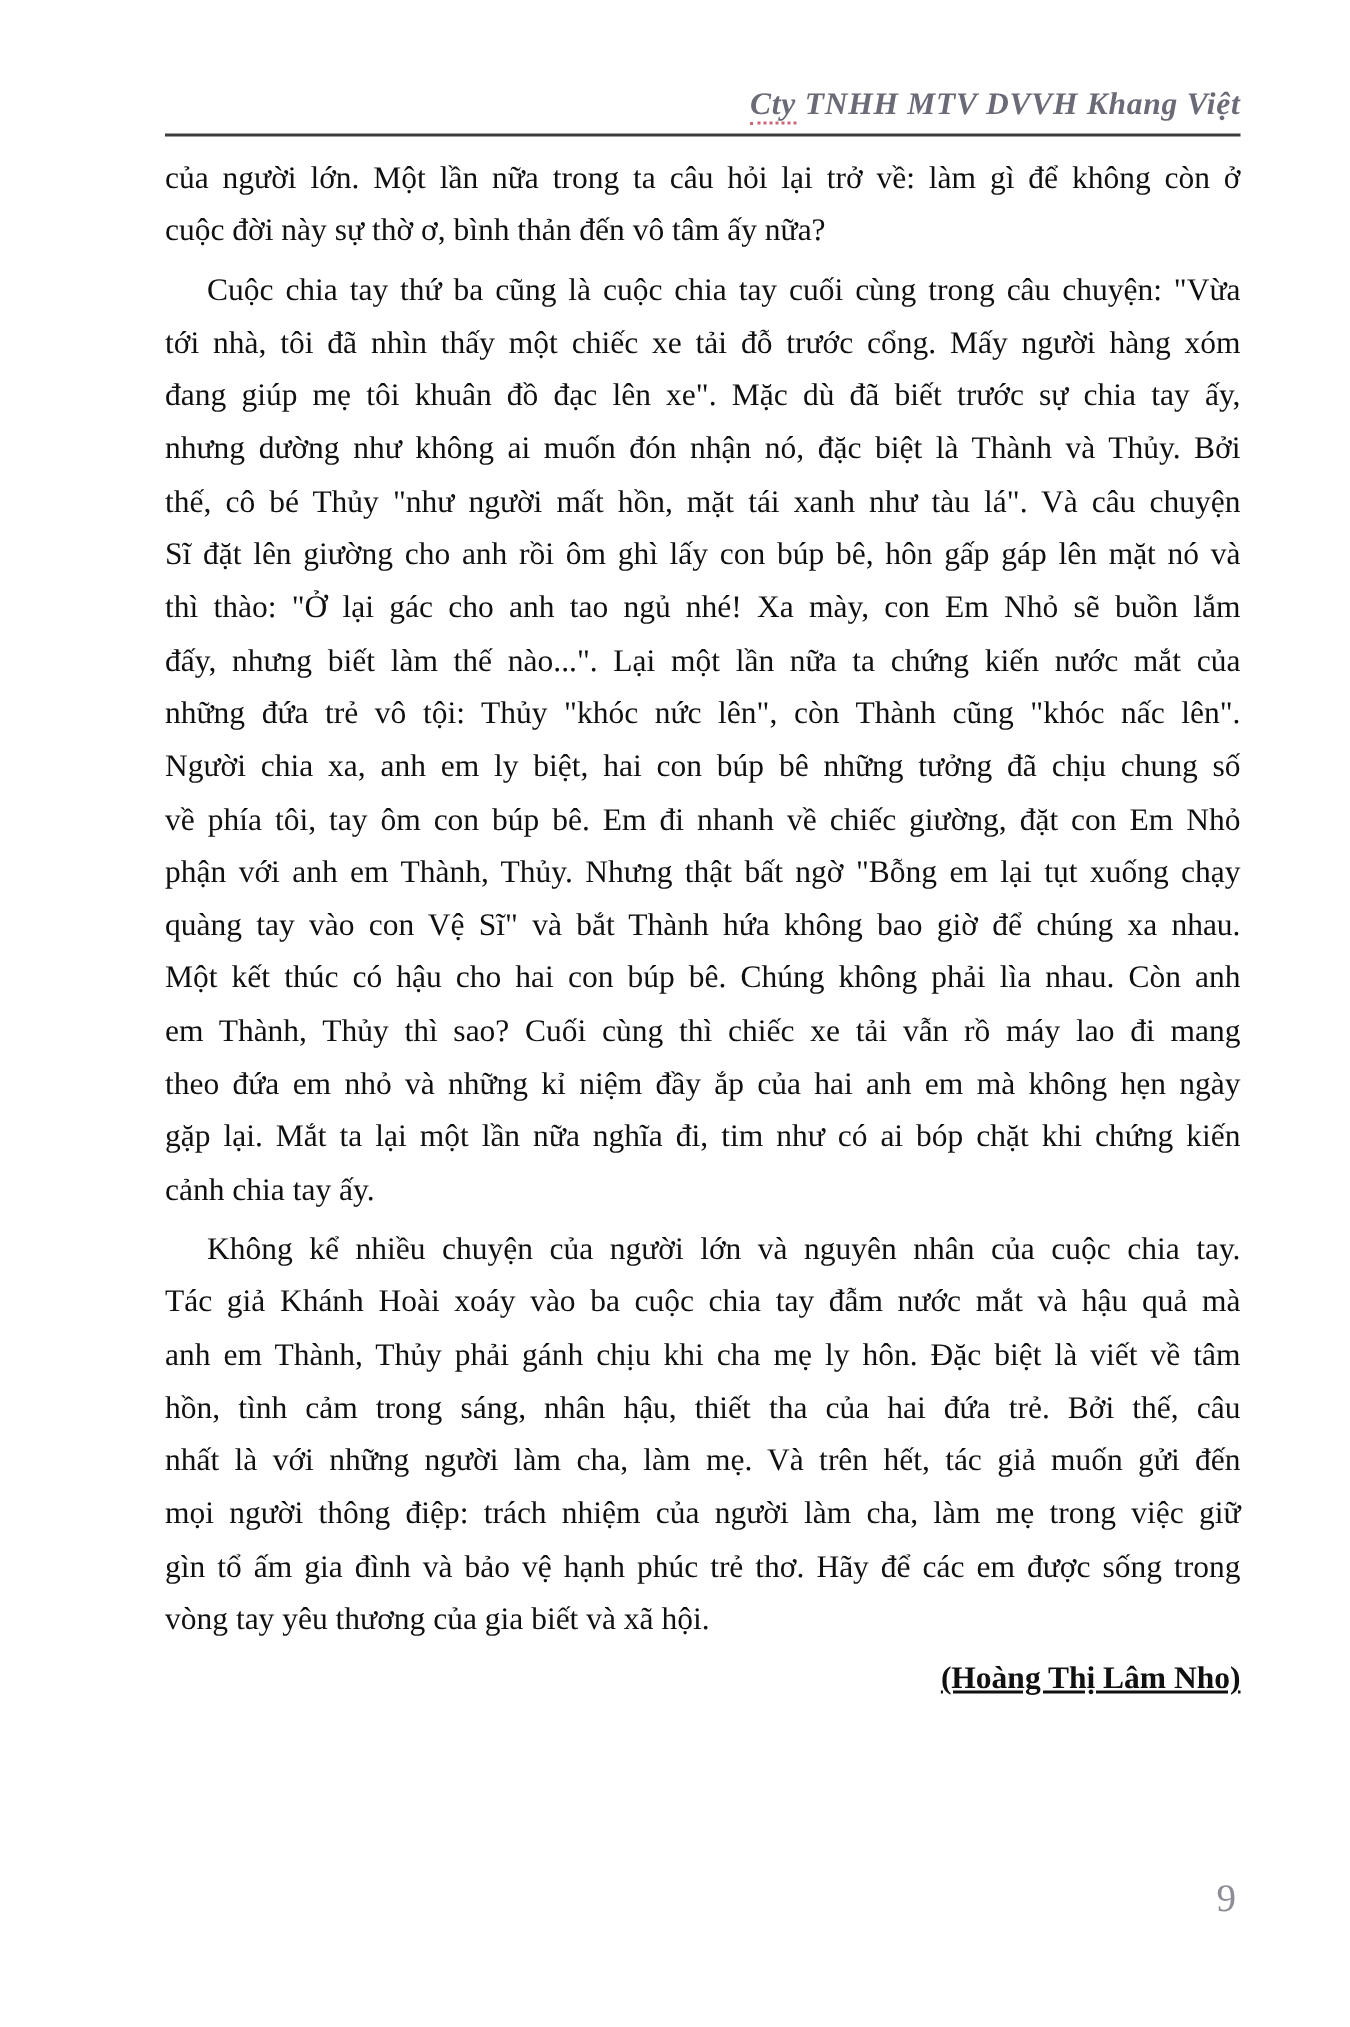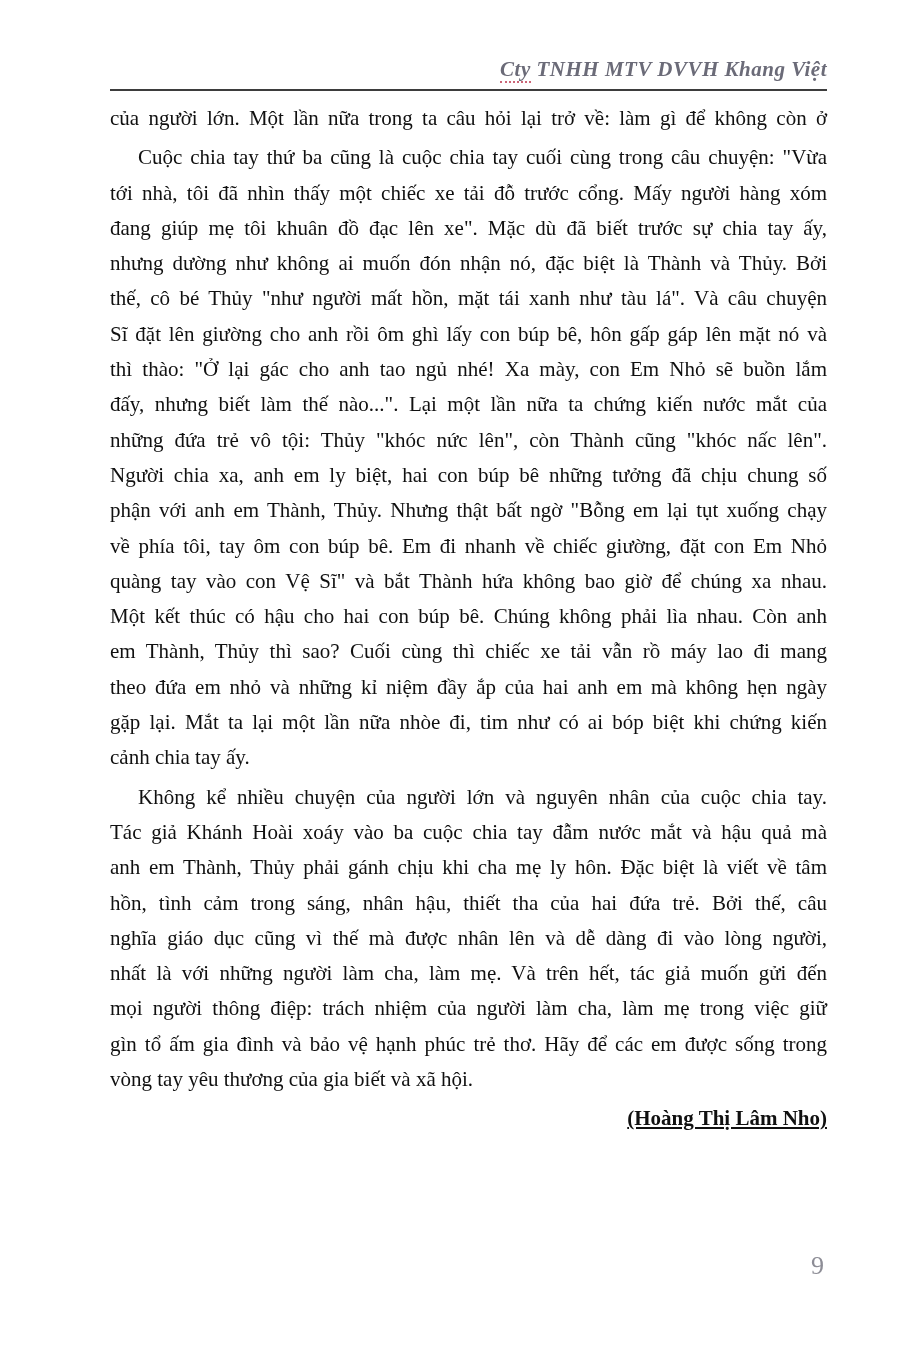--- a/index.html
+++ b/index.html
@@ -76,47 +76,47 @@
 
   <div class="header">
     <div class="header-text">
       <span class="spellcheck-underline">Cty</span><span> TNHH MTV DVVH Khang Việt</span>
     </div>
   </div>
 
   <div class="body-text">
       <div class="para">
         <div class="line just">của người lớn. Một lần nữa trong ta câu hỏi lại trở về: làm gì để không còn ở</div>
+        <div class="line">cuộc đời này sự thờ ơ, bình thản đến vô tâm ấy nữa?</div>
       </div>
       <div class="para">
         <div class="line just indent">Cuộc chia tay thứ ba cũng là cuộc chia tay cuối cùng trong câu chuyện: "Vừa</div>
         <div class="line just">tới nhà, tôi đã nhìn thấy một chiếc xe tải đỗ trước cổng. Mấy người hàng xóm</div>
         <div class="line just">đang giúp mẹ tôi khuân đồ đạc lên xe". Mặc dù đã biết trước sự chia tay ấy,</div>
         <div class="line just">nhưng dường như không ai muốn đón nhận nó, đặc biệt là Thành và Thủy. Bởi</div>
         <div class="line just">thế, cô bé Thủy "như người mất hồn, mặt tái xanh như tàu lá". Và câu chuyện</div>
         <div class="line just">Sĩ đặt lên giường cho anh rồi ôm ghì lấy con búp bê, hôn gấp gáp lên mặt nó và</div>
         <div class="line just">thì thào: "Ở lại gác cho anh tao ngủ nhé! Xa mày, con Em Nhỏ sẽ buồn lắm</div>
         <div class="line just">đấy, nhưng biết làm thế nào...". Lại một lần nữa ta chứng kiến nước mắt của</div>
         <div class="line just">những đứa trẻ vô tội: Thủy "khóc nức lên", còn Thành cũng "khóc nấc lên".</div>
         <div class="line just">Người chia xa, anh em ly biệt, hai con búp bê những tưởng đã chịu chung số</div>
+        <div class="line just">về phía tôi, tay ôm con búp bê. Em đi nhanh về chiếc giường, đặt con Em Nhỏ</div>
         <div class="line just">phận với anh em Thành, Thủy. Nhưng thật bất ngờ "Bỗng em lại tụt xuống chạy</div>
-        <div class="line just">về phía tôi, tay ôm con búp bê. Em đi nhanh về chiếc giường, đặt con Em Nhỏ</div>
         <div class="line just">quàng tay vào con Vệ Sĩ" và bắt Thành hứa không bao giờ để chúng xa nhau.</div>
         <div class="line just">Một kết thúc có hậu cho hai con búp bê. Chúng không phải lìa nhau. Còn anh</div>
         <div class="line just">em Thành, Thủy thì sao? Cuối cùng thì chiếc xe tải vẫn rồ máy lao đi mang</div>
         <div class="line just">theo đứa em nhỏ và những kỉ niệm đầy ắp của hai anh em mà không hẹn ngày</div>
-        <div class="line just">gặp lại. Mắt ta lại  một lần nữa nhòe đi, tim như có ai bóp biệt khi chứng kiến</div>
+        <div class="line just">gặp lại. Mắt ta lại  một lần nữa nghĩa đi, tim như có ai bóp chặt khi chứng kiến</div>
         <div class="line">cảnh chia tay ấy.</div>
       </div>
       <div class="para">
         <div class="line just indent">Không kể nhiều chuyện của người lớn và nguyên nhân của cuộc chia tay.</div>
         <div class="line just">Tác giả Khánh Hoài xoáy vào ba cuộc chia tay đẫm nước mắt và  hậu quả mà</div>
         <div class="line just">anh em Thành, Thủy phải gánh chịu khi cha mẹ ly hôn. Đặc biệt là viết về tâm</div>
         <div class="line just">hồn, tình cảm trong sáng, nhân hậu, thiết tha của hai đứa trẻ. Bởi thế, câu</div>
-        <div class="line just">nghĩa giáo dục cũng vì thế mà được nhân lên và dễ dàng đi vào lòng người,</div>
         <div class="line just">nhất là với những người làm cha, làm mẹ. Và trên hết, tác giả muốn gửi đến</div>
         <div class="line just">mọi người thông điệp: trách nhiệm của người làm cha, làm mẹ trong việc giữ</div>
         <div class="line just">gìn tổ ấm gia đình và bảo vệ hạnh phúc trẻ thơ. Hãy để các em được sống trong</div>
         <div class="line">vòng tay yêu thương của gia biết và xã hội.</div>
       </div>
     </div>
 
   <div class="signature">(Hoàng Thị Lâm Nho)</div>
 
   <div class="page-number">9</div>

